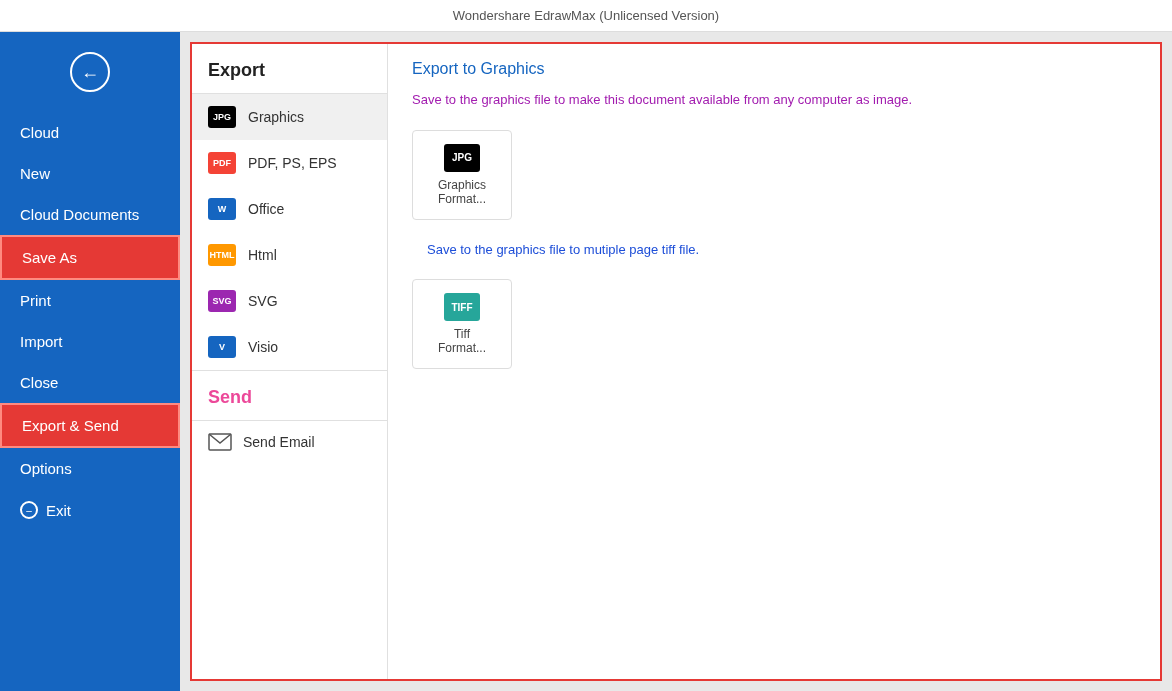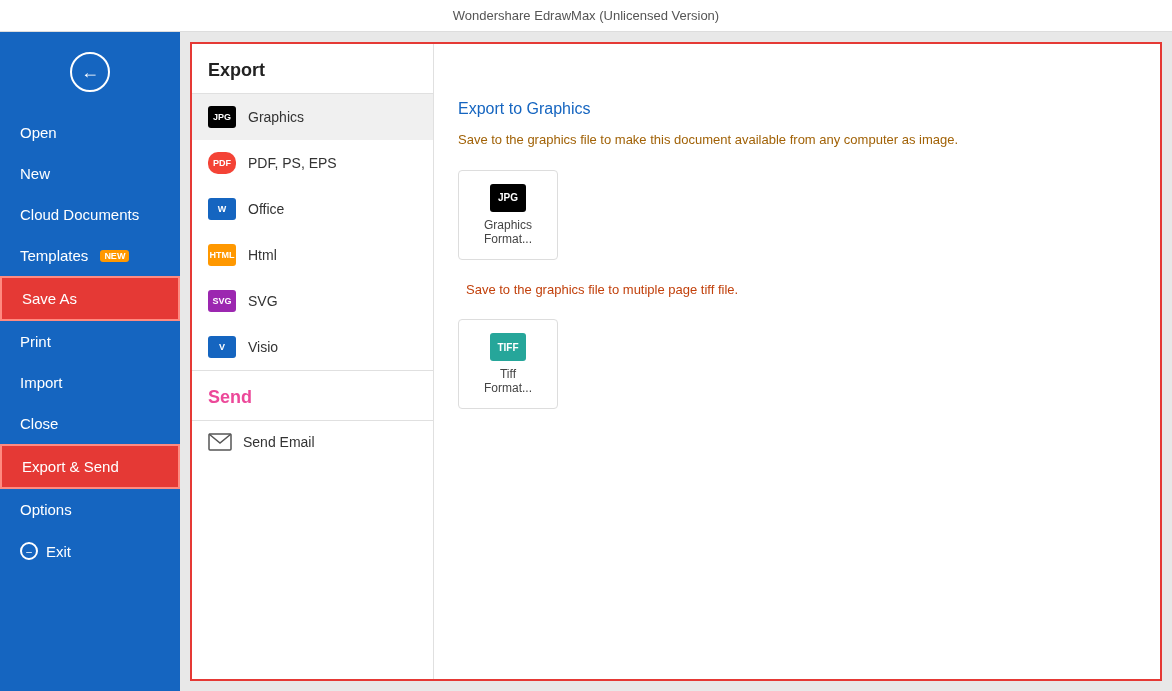--- a/index.html
+++ b/index.html
@@ -88,21 +88,21 @@
       overflow: hidden;
     }
 
     
     .export-left {
       display: flex;
       height: 100%;
     }
 
     .export-categories {
-      width: 242px;
+      width: 196px;
       border-right: 1px solid #e0e0e0;
       flex-shrink: 0;
     }
 
     .export-section-header {
       font-size: 18px;
       font-weight: 600;
       color: #222;
       padding: 16px 16px 12px 16px;
       border-bottom: 1px solid #e0e0e0;
@@ -128,21 +128,21 @@
       border-radius: 3px;
       display: flex;
       align-items: center;
       justify-content: center;
       font-size: 9px;
       font-weight: bold;
       color: white;
     }
 
     .icon-jpg { background: #000000; }
-    .icon-pdf { background: #f44336; border-radius: 10px; }
+    .icon-pdf { background: #f44336; }
     .icon-word { background: #1565c0; }
     .icon-html { background: #ff9800; }
     .icon-svg { background: #9c27b0; }
     .icon-visio { background: #1565c0; }
 
     .send-section-header {
       font-size: 18px;
       font-weight: 600;
       color: #ec4899;
       padding: 16px 16px 12px 16px;
@@ -164,26 +164,25 @@
     .export-detail {
       flex: 1;
       padding: 16px 24px;
     }
 
     .export-detail-title {
       font-size: 16px;
       color: #1565c0;
       margin-bottom: 12px;
       font-weight: 500;
-      margin-top: 40px;
     }
 
     .export-description {
       font-size: 13px;
-      color: #a16207;
+      color: #a21caf;
       margin-bottom: 20px;
       line-height: 1.5;
     }
 
     .format-cards {
       display: flex;
       gap: 20px;
       flex-wrap: wrap;
     }
 
@@ -211,22 +210,22 @@
       display: flex;
       align-items: center;
       justify-content: center;
       font-size: 10px;
       font-weight: bold;
       color: white;
     }
 
     .second-description {
       font-size: 13px;
-      color: #c2410c;
-      margin: 20px 8px;
+      color: #1d4ed8;
+      margin: 20px 15px;
       line-height: 1.5;
     }
 
     
     .email-icon {
       width: 24px;
       height: 18px;
     }
   </style>
 </head>
@@ -235,31 +234,27 @@
 <div class="title-bar">
   <span>Wondershare EdrawMax (Unlicensed Version)</span>
 </div>
 
 <div class="main-layout">
 
   <div class="sidebar">
     <div class="sidebar-back-btn">←</div>
 
     <div class="sidebar-item">
-      <span>Open</span>
+      <span>Cloud</span>
     </div>
     <div class="sidebar-item">
       <span>New</span>
     </div>
     <div class="sidebar-item">
       <span>Cloud Documents</span>
-    </div>
-    <div class="sidebar-item">
-      <span>Templates</span>
-      <span class="new-badge">NEW</span>
     </div>
     <div class="sidebar-item active">
       <span>Save As</span>
     </div>
     <div class="sidebar-item">
       <span>Print</span>
     </div>
     <div class="sidebar-item">
       <span>Import</span>
     </div>

